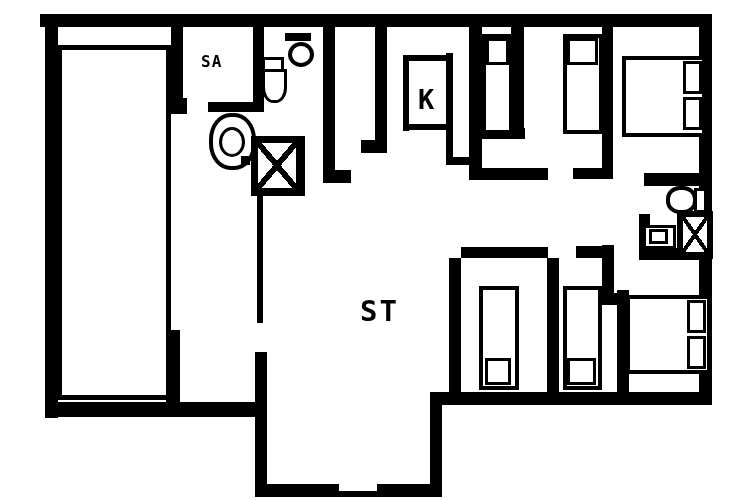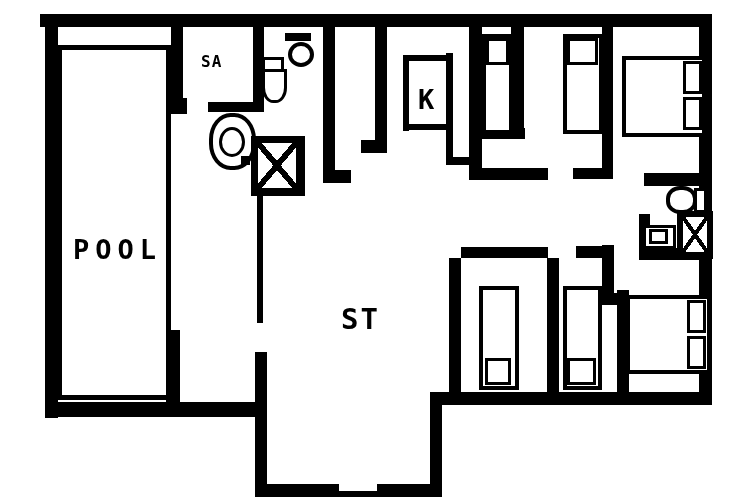--- a/index.html
+++ b/index.html
@@ -31,21 +31,20 @@
   <div class="wall" style="left:699px;top:14px;width:13px;height:391px;"></div>
   <div class="wall" style="left:45px;top:402px;width:222px;height:15px;"></div>
   <div class="wall" style="left:430px;top:392px;width:282px;height:13px;"></div>
 
   <div class="wall" style="left:255px;top:352px;width:12px;height:145px;"></div>
   <div class="wall" style="left:430px;top:392px;width:12px;height:105px;"></div>
   <div class="wall" style="left:255px;top:484px;width:187px;height:13px;"></div>
   <div class="open" style="left:339px;top:484px;width:38px;height:7px;"></div>
 
   <div class="pool-basin" style="left:57px;top:45px;width:104px;height:345px;"></div>
-  <div class="label" style="left:73px;top:234px;font-size:27px;letter-spacing:6px;">POOL</div>
   <div class="wall" style="left:171px;top:27px;width:12px;height:81px;"></div>
   <div class="wall" style="left:171px;top:98px;width:16px;height:16px;"></div>
   <div class="wall" style="left:166px;top:330px;width:14px;height:78px;"></div>
 
   <div class="label" style="left:201px;top:52px;font-size:16px;letter-spacing:1px;">SA</div>
   <div class="wall" style="left:253px;top:27px;width:11px;height:85px;"></div>
   <div class="wall" style="left:208px;top:102px;width:56px;height:10px;"></div>
 
   <div class="toilet-bowl" style="left:209px;top:113px;width:39px;height:49px;border-radius:46%;"></div>
   <div class="fix" style="left:219px;top:127px;width:20px;height:24px;border-radius:50%;"></div>
@@ -66,21 +65,21 @@
   <div class="wall" style="left:375px;top:27px;width:12px;height:118px;"></div>
   <div class="wall" style="left:361px;top:140px;width:26px;height:13px;"></div>
 
   <div class="wall" style="left:403px;top:55px;width:6px;height:76px;"></div>
   <div class="wall" style="left:403px;top:55px;width:49px;height:6px;"></div>
   <div class="wall" style="left:403px;top:124px;width:47px;height:6px;"></div>
   <div class="wall" style="left:446px;top:53px;width:7px;height:112px;"></div>
   <div class="wall" style="left:446px;top:157px;width:28px;height:8px;"></div>
   <div class="label" style="left:418px;top:84px;font-size:27px;font-weight:600;">K</div>
 
-  <div class="label" style="left:341px;top:294px;font-size:29px;letter-spacing:2px;margin-top:8px;">ST</div>
+  <div class="label" style="left:360px;top:294px;font-size:29px;letter-spacing:2px;">ST</div>
 
   <div class="wall" style="left:469px;top:27px;width:13px;height:153px;"></div>
   <div class="wall" style="left:469px;top:168px;width:79px;height:12px;"></div>
   <div class="wall" style="left:511px;top:27px;width:13px;height:101px;"></div>
   <div class="wall" style="left:477px;top:128px;width:48px;height:11px;"></div>
   <div class="wall" style="left:602px;top:27px;width:11px;height:146px;"></div>
   <div class="wall" style="left:573px;top:168px;width:40px;height:11px;"></div>
   <div class="wall" style="left:644px;top:173px;width:68px;height:13px;"></div>
 
   <div class="wall" style="left:639px;top:214px;width:11px;height:46px;"></div>

